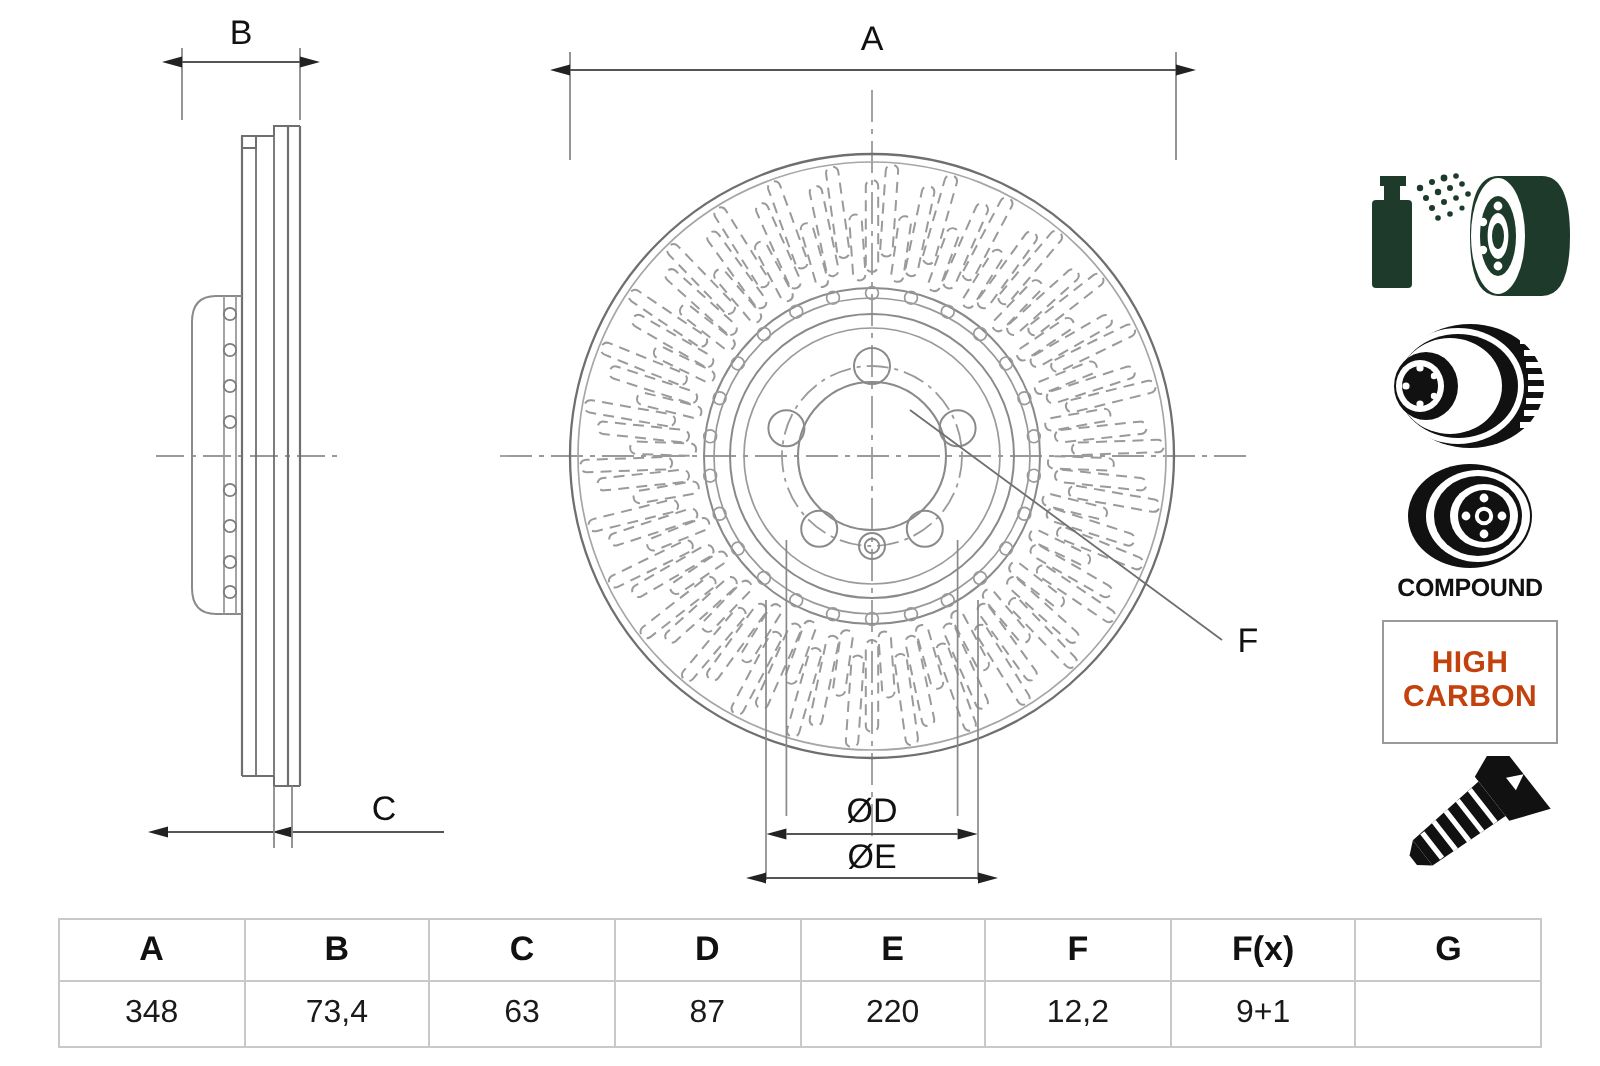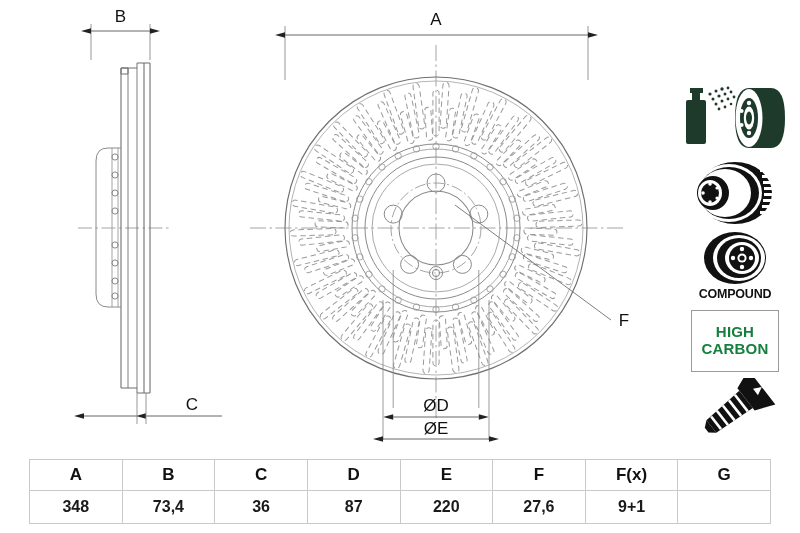--- a/index.html
+++ b/index.html
@@ -8,31 +8,31 @@
   .stage{position:absolute;inset:0;}
   svg{display:block;}
   .dimlbl{font-family:"Liberation Sans",sans-serif;font-size:17px;fill:#111;}
 
   
   #spec-table{position:absolute;left:29px;top:459px;width:742px;
               border-collapse:collapse;table-layout:fixed;}
   #spec-table td{border:1px solid #c9c9c9;text-align:center;
                  font-family:"Liberation Sans",sans-serif;}
   #spec-table tr.hdr td{height:28px;font-weight:bold;font-size:17px;color:#111;}
-  #spec-table tr.val td{height:30px;font-weight:bold;font-size:16px;color:#1a1a1a;}
+  #spec-table tr.val td{height:30px;font-weight:normal;font-size:16px;color:#1a1a1a;}
   #spec-table{border:1px solid #8d8d8d;}
 
   
   #icon-rail{position:absolute;left:683px;top:82px;width:110px;}
   .rail-icon{position:relative;}
   .hc-box{box-sizing:border-box;width:88px;height:62px;border:1px solid #9a9a9a;
           background:#fff;display:flex;flex-direction:column;align-items:center;
           justify-content:center;line-height:1.12;}
   .hc-box span{font-family:"Liberation Sans",sans-serif;font-weight:bold;
-               font-size:15px;color:#15803d;letter-spacing:.2px;}
+               font-size:15px;color:#c2410c;letter-spacing:.2px;}
   .compound-cap{font-family:"Liberation Sans",sans-serif;font-weight:bold;
                 font-size:12.5px;color:#111;text-align:center;letter-spacing:-.2px;}
 </style>
 </head>
 <body>
 
 <div class="stage">
 
   <svg width="800" height="460" viewBox="0 0 800 460">
     <defs>
@@ -422,23 +422,23 @@
           <td>C</td>
           <td>D</td>
           <td>E</td>
           <td>F</td>
           <td>F(x)</td>
           <td>G</td>
         </tr>
       <tr class="val">
           <td>348</td>
           <td>73,4</td>
-          <td>36</td>
+          <td>63</td>
           <td>87</td>
           <td>220</td>
-          <td>27,6</td>
+          <td>12,2</td>
           <td>9+1</td>
           <td></td>
         </tr>
     </tbody>
   </table>
 
 </div>
 
 </body></html>

